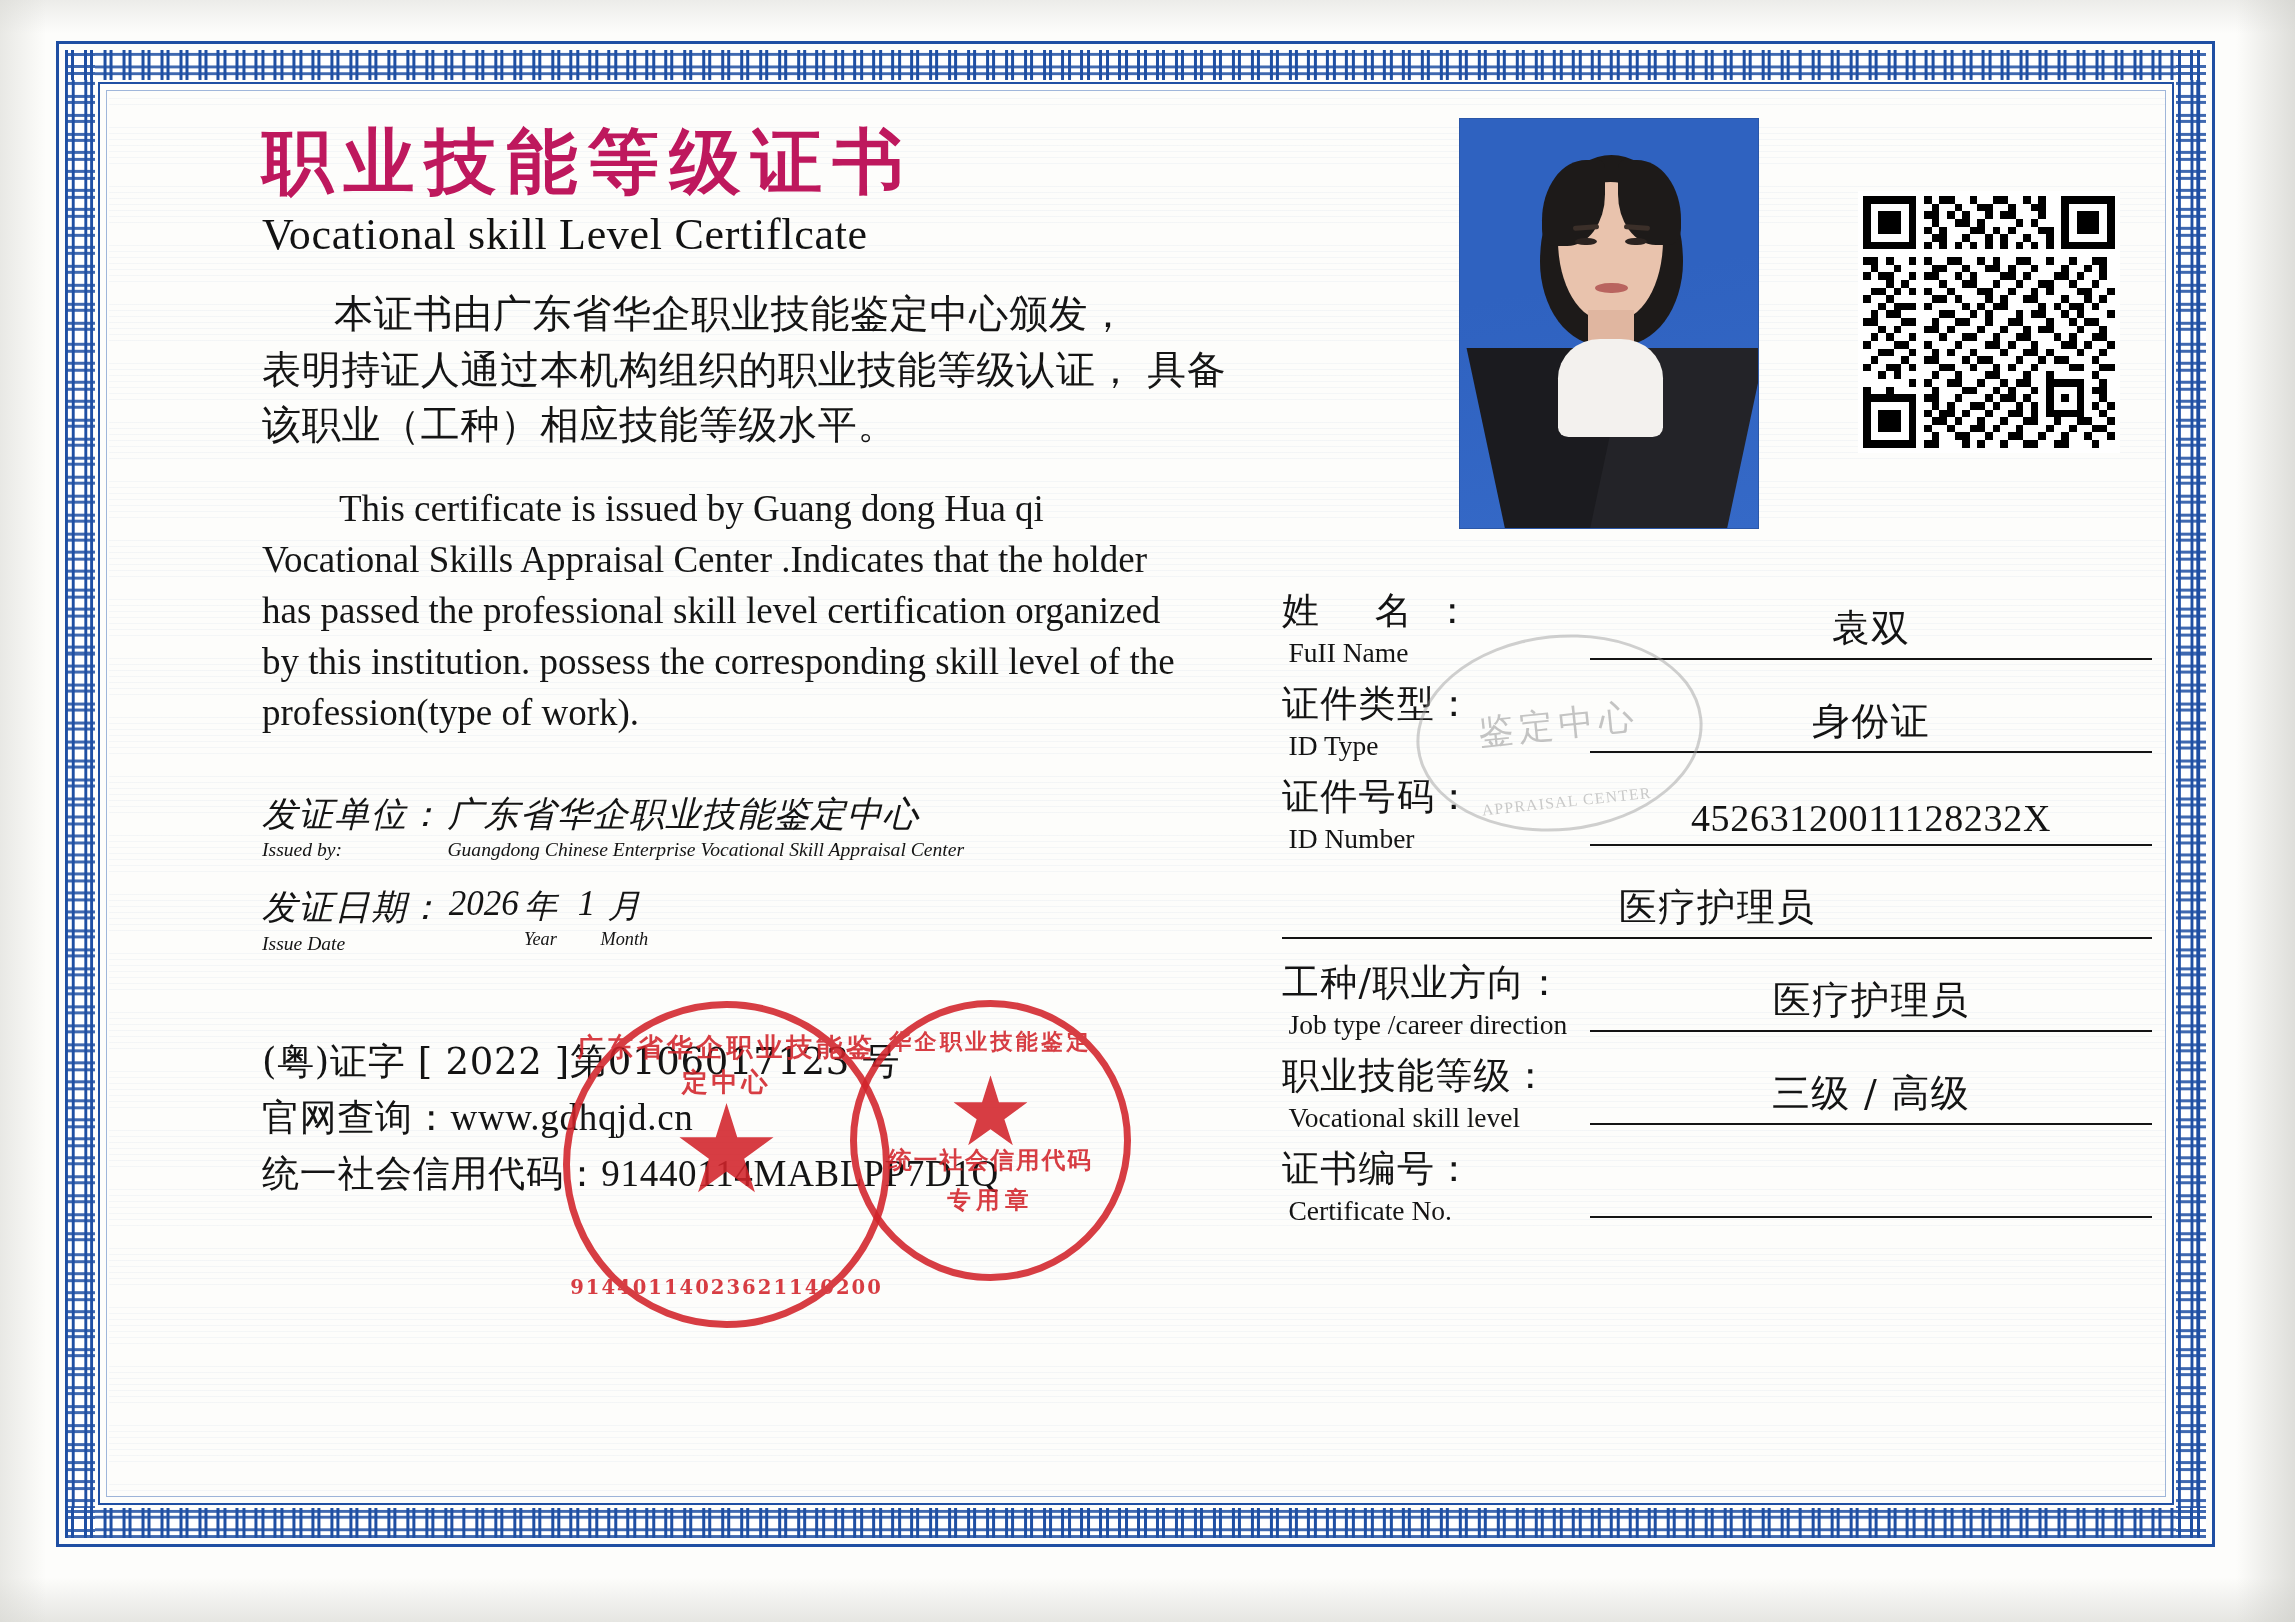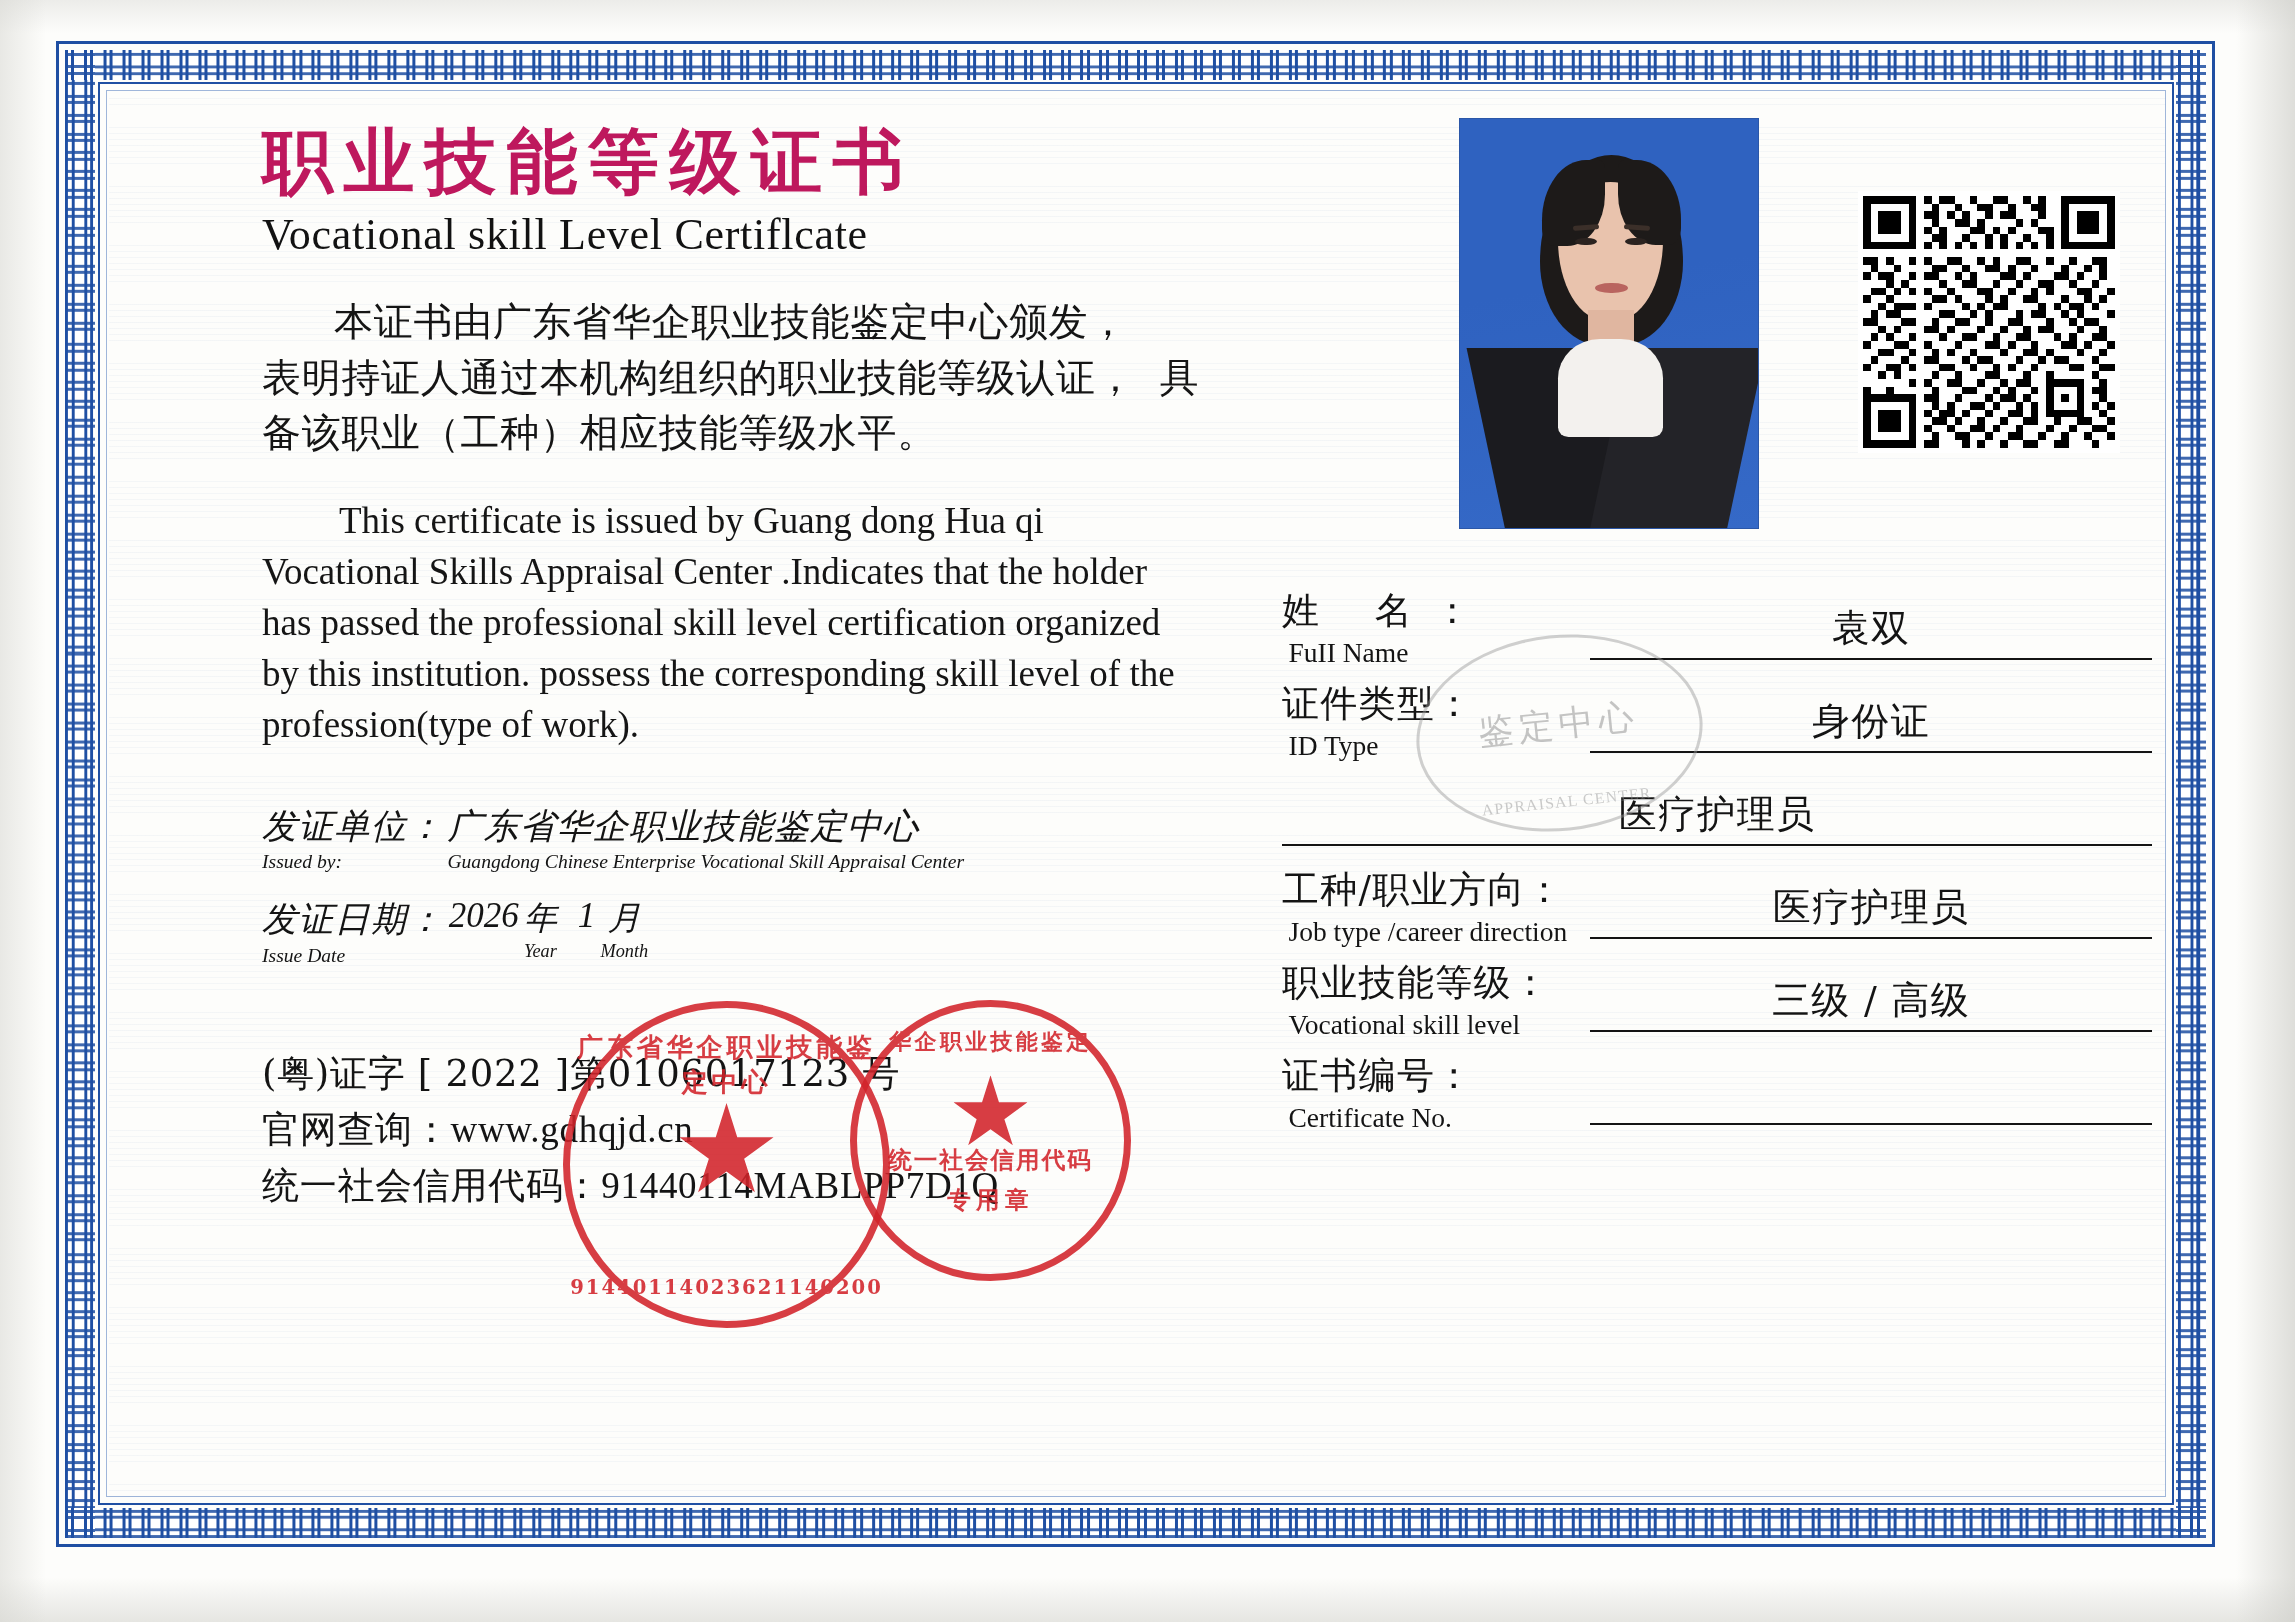--- a/index.html
+++ b/index.html
@@ -124,26 +124,26 @@
   #title-en {
     font-family: "Liberation Serif", serif;
     font-size: 44px;
     color: #121212;
     margin-top: 6.5px;
     letter-spacing: 0.7px;
     white-space: nowrap;
   }
 
   .body-cn {
-    font-family: Liberation Mono, monospace;
+    font-family: Liberation Sans, sans-serif;
     font-size: 39px;
     line-height: 1.42;
     color: #151515;
     letter-spacing: 0.7px;
-    margin-top: 38px;
+    margin-top: 26px;
   }
   .body-cn .indent { display: block; text-indent: 72px; }
 
   .body-en {
     font-family: "Liberation Serif", serif;
     font-size: 37px;
     line-height: 1.38;
     color: #151515;
     margin-top: 31px;
     width: 936px;
@@ -880,20 +880,30 @@
           <div class="field-label">
             <div class="f-cn">证件类型：</div>
             <div class="f-en">ID Type</div>
           </div>
           <div class="field-value-wrap">
             <div class="field-value">身份证</div>
             <div class="field-underline"></div>
           </div>
         </div>
 
+        <div class="field-row">
+          <div class="field-label">
+            <div class="f-cn">证件号码：</div>
+            <div class="f-en">ID Number</div>
+          </div>
+          <div class="field-value-wrap">
+            <div class="field-value latin">45263120011128232X</div>
+            <div class="field-underline"></div>
+          </div>
+        </div>
 
         <div class="field-row">
           <div class="field-value-wrap">
             <div class="field-value">医疗护理员</div>
             <div class="field-underline"></div>
           </div>
         </div>
 
         <div class="field-row">
           <div class="field-label">

